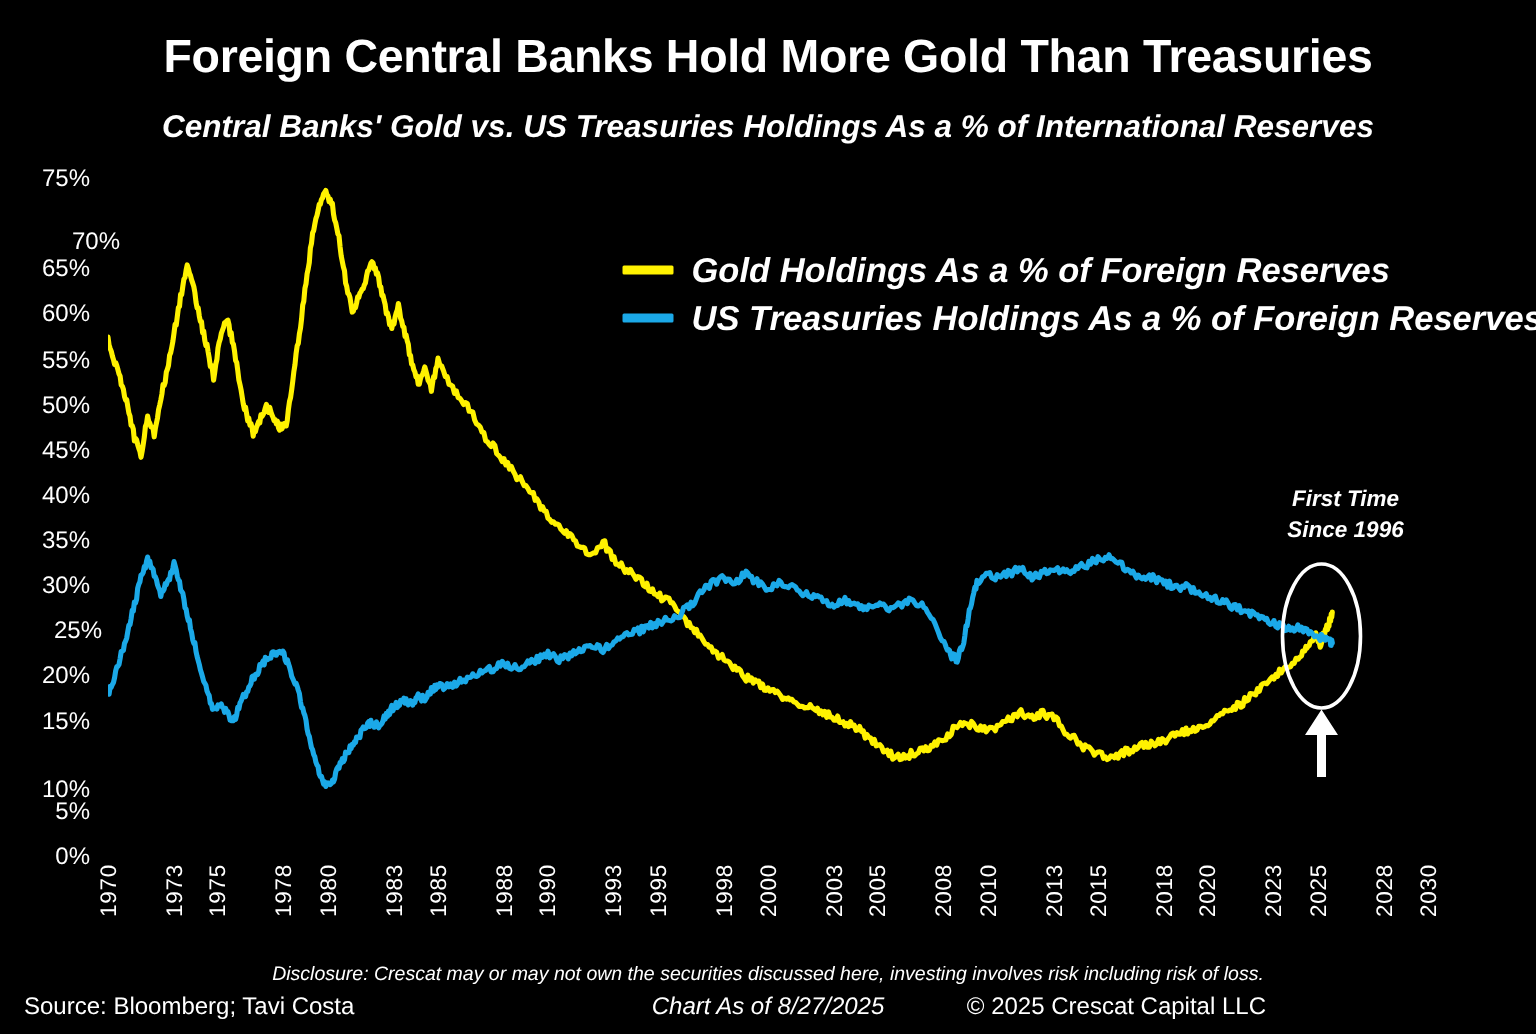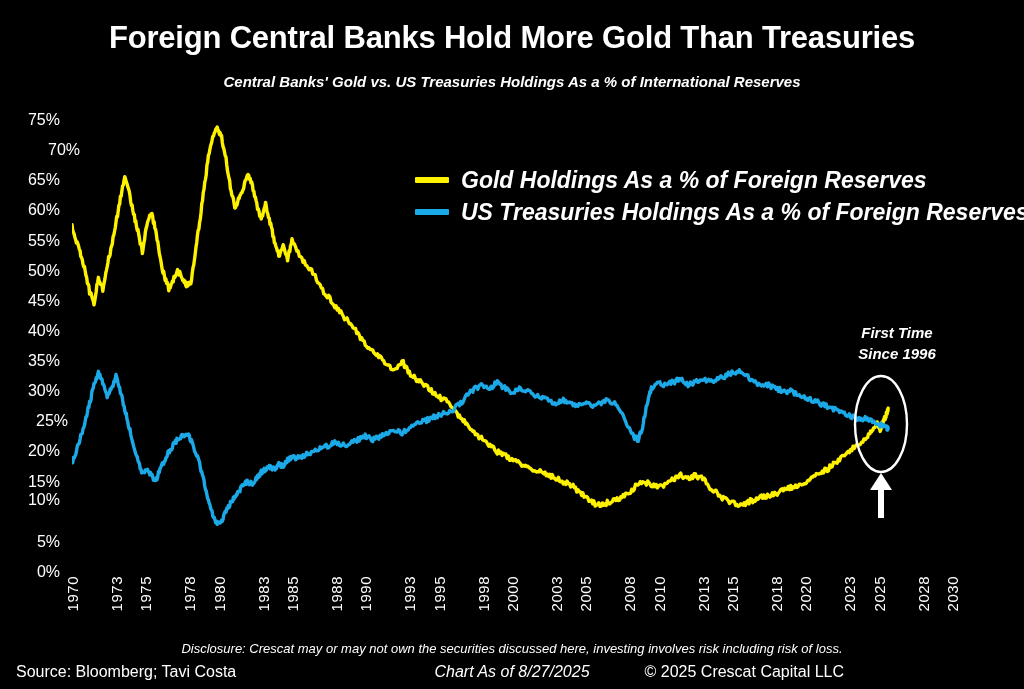--- a/index.html
+++ b/index.html
@@ -24,21 +24,21 @@
     font-size: 31px;
     font-weight: bold;
     letter-spacing: -0.2px;
     font-family: "Liberation Sans", sans-serif;
   }
   #chart-subtitle {
     position: absolute;
     top: 73px; left: 0; width: 1024px;
     text-align: center;
     color: #ffffff;
-    font-size: 15px;
+    font-size: 21px;
     font-weight: bold;
     font-style: italic;
     font-family: "Liberation Sans", sans-serif;
   }
 
   
   #plot-area {
     position: absolute;
     left: 72px; top: 120px;
     width: 880px; height: 452px;
@@ -170,33 +170,33 @@
 <body>
 
 <div id="root">
 
   <div id="chart-title">Foreign Central Banks Hold More Gold Than Treasuries</div>
   <div id="chart-subtitle">Central Banks' Gold vs. US Treasuries Holdings As a % of International Reserves</div>
 
   <div id="y-axis">
       <div class="y-tick" style="top: 452px;">0%</div>
       <div class="y-tick" style="top: 421.867px;">5%</div>
-      <div class="y-tick" style="top: 380px;">10%</div>
+      <div class="y-tick" style="top: 407px;">10%</div>
       <div class="y-tick" style="top: 361.6px;">15%</div>
       <div class="y-tick" style="top: 331.467px;">20%</div>
       <div class="y-tick" style="top: 301.333px; padding-left: 36px;">25%</div>
       <div class="y-tick" style="top: 271.2px;">30%</div>
       <div class="y-tick" style="top: 241.067px;">35%</div>
       <div class="y-tick" style="top: 210.933px;">40%</div>
       <div class="y-tick" style="top: 180.8px;">45%</div>
       <div class="y-tick" style="top: 150.667px; margin-left: 17px;">50%</div>
       <div class="y-tick" style="top: 120.533px;">55%</div>
       <div class="y-tick" style="top: 90.4px;">60%</div>
       <div class="y-tick" style="top: 60.2667px;">65%</div>
-      <div class="y-tick" style="top: 30px; padding-left: 48px;">70%</div>
+      <div class="y-tick" style="top: 42px; padding-left: 48px;">70%</div>
       <div class="y-tick" style="top: 0px;">75%</div>
     </div>
 
   <div id="plot-area">
     <svg id="plot-svg" viewBox="0 0 880 452" preserveAspectRatio="none">
       <path id="series-gold" fill="none" stroke="#FFF200" stroke-width="3.4" stroke-linejoin="round" stroke-linecap="round" d="M 0.00 104.67 L 0.73 110.20 L 1.47 112.41 L 2.20 114.25 L 2.93 117.42 L 3.67 119.77 L 4.40 122.99 L 5.13 121.77 L 5.87 123.82 L 6.60 126.34 L 7.33 129.20 L 8.07 130.68 L 8.80 136.62 L 9.53 137.42 L 10.27 139.62 L 11.00 144.27 L 11.73 146.74 L 12.47 146.45 L 13.20 151.07 L 13.93 155.41 L 14.67 157.43 L 15.40 163.55 L 16.13 163.77 L 16.87 166.04 L 17.60 174.00 L 18.33 172.25 L 19.07 173.24 L 19.80 176.43 L 20.53 178.86 L 21.27 180.92 L 22.00 184.90 L 22.73 181.05 L 23.47 176.35 L 24.20 171.44 L 24.93 164.31 L 25.67 162.57 L 26.40 157.32 L 27.13 160.83 L 27.87 162.21 L 28.60 164.58 L 29.33 164.67 L 30.07 165.45 L 30.80 171.23 L 31.53 165.88 L 32.27 162.17 L 33.00 158.61 L 33.73 153.11 L 34.47 150.04 L 35.20 146.67 L 35.93 142.76 L 36.67 136.38 L 37.40 137.03 L 38.13 134.92 L 38.87 128.12 L 39.60 126.17 L 40.33 123.72 L 41.07 116.77 L 41.80 115.08 L 42.53 111.51 L 43.27 107.49 L 44.00 102.09 L 44.73 96.26 L 45.47 96.85 L 46.20 90.96 L 46.93 85.08 L 47.67 84.30 L 48.40 76.23 L 49.13 76.42 L 49.87 70.93 L 50.60 66.08 L 51.33 65.07 L 52.07 60.24 L 52.80 56.60 L 53.53 58.95 L 54.27 62.05 L 55.00 63.67 L 55.73 66.56 L 56.47 68.75 L 57.20 70.99 L 57.93 75.09 L 58.67 81.49 L 59.40 85.39 L 60.13 85.28 L 60.87 90.78 L 61.60 94.33 L 62.33 94.36 L 63.07 101.78 L 63.80 100.77 L 64.53 106.92 L 65.27 110.41 L 66.00 109.39 L 66.73 114.41 L 67.47 118.65 L 68.20 124.28 L 68.93 123.56 L 69.67 126.64 L 70.40 133.47 L 71.13 128.39 L 71.87 122.79 L 72.60 119.63 L 73.33 112.08 L 74.07 108.37 L 74.80 106.11 L 75.53 102.29 L 76.27 100.24 L 77.00 98.30 L 77.73 95.12 L 78.47 94.87 L 79.20 93.93 L 79.93 93.45 L 80.67 96.39 L 81.40 103.34 L 82.13 101.69 L 82.87 108.36 L 83.60 109.41 L 84.33 113.86 L 85.07 120.30 L 85.80 121.63 L 86.53 127.18 L 87.27 133.39 L 88.00 136.50 L 88.73 140.01 L 89.47 144.78 L 90.20 149.41 L 90.93 153.06 L 91.67 151.33 L 92.40 155.79 L 93.13 160.55 L 93.87 158.74 L 94.60 163.38 L 95.33 162.39 L 96.07 165.09 L 96.80 170.79 L 97.53 166.23 L 98.27 167.82 L 99.00 164.77 L 99.73 163.08 L 100.47 160.93 L 101.20 161.92 L 101.93 156.53 L 102.67 157.58 L 103.40 156.40 L 104.13 154.84 L 104.87 152.01 L 105.60 149.60 L 106.33 154.20 L 107.07 154.91 L 107.80 151.49 L 108.53 154.41 L 109.27 156.62 L 110.00 158.19 L 110.73 160.44 L 111.47 159.77 L 112.20 162.54 L 112.93 160.79 L 113.67 165.21 L 114.40 166.72 L 115.13 162.67 L 115.87 166.07 L 116.60 164.63 L 117.33 162.35 L 118.07 162.97 L 118.80 163.95 L 119.53 160.10 L 120.27 152.92 L 121.00 147.65 L 121.73 144.97 L 122.47 139.82 L 123.20 134.00 L 123.93 127.54 L 124.67 123.00 L 125.40 115.55 L 126.13 110.50 L 126.87 108.94 L 127.60 102.50 L 128.33 98.87 L 129.07 92.40 L 129.80 83.45 L 130.53 80.85 L 131.27 72.29 L 132.00 69.31 L 132.73 62.48 L 133.47 59.26 L 134.20 55.01 L 134.93 45.21 L 135.67 42.22 L 136.40 35.25 L 137.13 33.78 L 137.87 29.54 L 138.60 25.70 L 139.33 23.66 L 140.07 20.28 L 140.80 16.27 L 141.53 16.22 L 142.27 13.13 L 143.00 12.01 L 143.73 9.22 L 144.47 8.32 L 145.20 6.98 L 145.93 9.89 L 146.67 10.81 L 147.40 14.42 L 148.13 12.68 L 148.87 15.80 L 149.60 15.60 L 150.33 22.70 L 151.07 26.74 L 151.80 28.53 L 152.53 32.14 L 153.27 35.98 L 154.00 37.19 L 154.73 44.64 L 155.47 50.69 L 156.20 54.35 L 156.93 58.03 L 157.67 60.52 L 158.40 68.78 L 159.13 70.88 L 159.87 75.51 L 160.60 76.16 L 161.33 78.42 L 162.07 83.27 L 162.80 88.05 L 163.53 87.51 L 164.27 85.15 L 165.00 85.19 L 165.73 81.97 L 166.47 77.88 L 167.20 78.30 L 167.93 75.45 L 168.67 74.41 L 169.40 72.80 L 170.13 72.50 L 170.87 70.05 L 171.60 68.74 L 172.33 64.20 L 173.07 60.62 L 173.80 60.15 L 174.53 57.89 L 175.27 55.54 L 176.00 54.49 L 176.73 55.42 L 177.47 59.38 L 178.20 58.44 L 178.93 62.86 L 179.67 61.85 L 180.40 64.75 L 181.13 70.88 L 181.87 71.22 L 182.60 76.89 L 183.33 76.87 L 184.07 80.31 L 184.80 83.12 L 185.53 89.21 L 186.27 88.70 L 187.00 91.30 L 187.73 96.35 L 188.47 95.08 L 189.20 99.03 L 189.93 94.63 L 190.67 96.09 L 191.40 91.40 L 192.13 88.56 L 192.87 86.68 L 193.60 82.35 L 194.33 86.62 L 195.07 92.20 L 195.80 93.94 L 196.53 97.65 L 197.27 98.11 L 198.00 104.36 L 198.73 103.28 L 199.47 107.13 L 200.20 109.54 L 200.93 116.74 L 201.67 116.81 L 202.40 122.81 L 203.13 123.28 L 203.87 126.48 L 204.60 127.99 L 205.33 131.21 L 206.07 130.72 L 206.80 136.19 L 207.53 136.11 L 208.27 132.59 L 209.00 130.45 L 209.73 129.69 L 210.47 127.26 L 211.20 124.62 L 211.93 127.29 L 212.67 130.17 L 213.40 133.60 L 214.13 134.71 L 214.87 136.15 L 215.60 140.88 L 216.33 135.64 L 217.07 131.03 L 217.80 131.69 L 218.53 125.64 L 219.27 124.01 L 220.00 118.76 L 221.22 123.32 L 222.44 124.02 L 223.67 127.22 L 224.89 131.14 L 226.11 131.05 L 227.33 136.26 L 228.56 136.65 L 229.78 137.57 L 231.00 142.27 L 232.22 140.55 L 233.44 145.06 L 234.67 145.59 L 235.89 147.48 L 237.11 149.74 L 238.33 148.45 L 239.56 149.00 L 240.78 154.22 L 242.00 154.31 L 243.22 154.65 L 244.44 160.02 L 245.67 162.70 L 246.89 163.29 L 248.11 164.65 L 249.33 168.05 L 250.56 168.34 L 251.78 173.80 L 253.00 174.52 L 254.22 176.39 L 255.44 177.78 L 256.67 175.35 L 257.89 176.87 L 259.11 182.44 L 260.33 183.53 L 261.56 184.94 L 262.78 187.73 L 264.00 185.80 L 265.22 189.96 L 266.44 188.31 L 267.67 192.72 L 268.89 190.91 L 270.11 193.95 L 271.33 196.23 L 272.56 199.78 L 273.78 199.07 L 275.00 197.87 L 276.22 201.08 L 277.44 203.78 L 278.67 203.73 L 279.89 205.54 L 281.11 207.93 L 282.33 208.56 L 283.56 208.37 L 284.78 213.59 L 286.00 212.66 L 287.22 214.82 L 288.44 219.47 L 289.67 217.74 L 290.89 220.59 L 292.11 220.83 L 293.33 225.50 L 294.56 226.43 L 295.78 228.21 L 297.00 227.83 L 298.22 229.52 L 299.44 229.37 L 300.67 230.06 L 301.89 232.80 L 303.11 234.01 L 304.33 235.50 L 305.56 233.80 L 306.78 237.62 L 308.00 235.78 L 309.22 236.93 L 310.44 239.87 L 311.67 240.64 L 312.89 244.01 L 314.11 244.42 L 315.33 244.95 L 316.56 244.86 L 317.78 245.27 L 319.00 249.30 L 320.22 249.73 L 321.44 249.76 L 322.67 249.15 L 323.89 248.53 L 325.11 248.57 L 326.33 245.11 L 327.56 244.69 L 328.78 244.55 L 330.00 240.91 L 331.22 240.54 L 332.44 247.51 L 333.67 246.00 L 334.89 247.26 L 336.11 252.91 L 337.33 251.12 L 338.56 256.18 L 339.78 256.04 L 341.00 257.35 L 342.22 255.35 L 343.44 258.62 L 344.67 261.58 L 345.89 259.78 L 347.11 261.76 L 348.33 259.70 L 349.56 262.06 L 350.78 263.89 L 352.00 266.14 L 353.22 264.44 L 354.44 264.84 L 355.67 265.88 L 356.89 270.28 L 358.11 271.14 L 359.33 268.86 L 360.56 273.82 L 361.78 274.26 L 363.00 272.61 L 364.22 276.02 L 365.44 276.27 L 366.67 277.67 L 367.89 275.37 L 369.11 280.57 L 370.33 279.67 L 371.56 278.00 L 372.78 278.35 L 374.00 278.81 L 375.22 281.79 L 376.44 281.88 L 377.67 283.92 L 378.89 286.60 L 380.11 287.61 L 381.33 288.48 L 382.56 290.30 L 383.78 291.05 L 385.00 292.69 L 386.22 297.06 L 387.44 294.93 L 388.67 298.53 L 389.89 298.64 L 391.11 301.74 L 392.33 299.70 L 393.56 304.02 L 394.78 303.37 L 396.00 305.46 L 397.22 307.71 L 398.44 309.53 L 399.67 309.67 L 400.89 311.48 L 402.11 311.25 L 403.33 314.75 L 404.56 314.04 L 405.78 314.75 L 407.00 318.75 L 408.22 317.82 L 409.44 316.38 L 410.67 319.97 L 411.89 320.60 L 413.11 320.68 L 414.33 321.58 L 415.56 324.01 L 416.78 326.31 L 418.00 324.18 L 419.22 326.75 L 420.44 325.70 L 421.67 326.85 L 422.89 330.32 L 424.11 332.00 L 425.33 334.00 L 426.56 330.08 L 427.78 333.43 L 429.00 331.99 L 430.22 335.38 L 431.44 333.21 L 432.67 334.30 L 433.89 334.03 L 435.11 338.40 L 436.33 335.96 L 437.56 340.21 L 438.78 340.22 L 440.00 338.57 L 441.22 340.78 L 442.44 339.89 L 443.67 339.64 L 444.89 341.76 L 446.11 340.72 L 447.33 342.26 L 448.56 344.00 L 449.78 346.29 L 451.00 345.35 L 452.22 346.17 L 453.44 345.21 L 454.67 346.56 L 455.89 346.18 L 457.11 347.83 L 458.33 348.21 L 459.56 349.46 L 460.78 351.04 L 462.00 350.79 L 463.22 350.94 L 464.44 351.99 L 465.67 351.66 L 466.89 351.82 L 468.11 349.71 L 469.33 351.72 L 470.56 352.51 L 471.78 353.63 L 473.00 352.14 L 474.22 355.75 L 475.44 354.04 L 476.67 356.52 L 477.89 354.28 L 479.11 358.24 L 480.33 354.58 L 481.56 358.06 L 482.78 358.25 L 484.00 360.17 L 485.22 360.16 L 486.44 357.33 L 487.67 361.59 L 488.89 361.71 L 490.11 361.17 L 491.33 363.97 L 492.56 362.38 L 493.78 364.45 L 495.00 361.08 L 496.22 363.74 L 497.44 363.47 L 498.67 366.92 L 499.89 366.49 L 501.11 364.34 L 502.33 367.65 L 503.56 367.27 L 504.78 372.14 L 506.00 369.69 L 507.22 371.65 L 508.44 371.99 L 509.67 375.54 L 510.89 372.89 L 512.11 377.18 L 513.33 376.69 L 514.56 376.45 L 515.78 377.94 L 517.00 381.32 L 518.22 380.80 L 519.44 380.13 L 520.67 383.74 L 521.89 380.81 L 523.11 386.10 L 524.33 385.30 L 525.56 384.09 L 526.78 382.75 L 528.00 386.38 L 529.22 386.07 L 530.44 382.94 L 531.67 385.33 L 532.89 383.89 L 534.11 385.56 L 535.33 380.31 L 536.56 383.79 L 537.78 383.93 L 539.00 382.57 L 540.22 381.89 L 541.44 378.87 L 542.67 378.60 L 543.89 380.55 L 545.11 377.84 L 546.33 380.51 L 547.56 380.15 L 548.78 376.86 L 550.00 377.47 L 551.22 374.62 L 552.44 376.78 L 553.67 373.16 L 554.89 373.43 L 556.11 373.77 L 557.33 373.55 L 558.56 373.31 L 559.78 369.24 L 561.00 371.02 L 562.22 369.65 L 563.44 364.26 L 564.67 364.39 L 565.89 365.12 L 567.11 363.77 L 568.33 361.61 L 569.56 363.64 L 570.78 361.78 L 572.00 362.43 L 573.22 362.82 L 574.44 365.10 L 575.67 360.91 L 576.89 362.27 L 578.11 364.45 L 579.33 366.56 L 580.56 366.79 L 581.78 363.99 L 583.00 366.79 L 584.22 364.41 L 585.44 367.85 L 586.67 366.11 L 587.89 364.83 L 589.11 364.96 L 590.33 365.50 L 591.56 367.15 L 592.78 363.50 L 594.00 363.66 L 595.22 363.11 L 596.44 361.10 L 597.67 361.05 L 598.89 360.65 L 600.11 357.98 L 601.33 360.30 L 602.56 360.52 L 603.78 356.29 L 605.00 356.26 L 606.22 357.82 L 607.44 354.54 L 608.67 353.09 L 609.89 356.92 L 611.11 358.33 L 612.33 357.31 L 613.56 356.60 L 614.78 357.83 L 616.00 356.83 L 617.22 359.53 L 618.44 359.15 L 619.67 355.82 L 620.89 358.43 L 622.11 353.66 L 623.33 353.60 L 624.56 357.15 L 625.78 358.90 L 627.00 356.44 L 628.22 356.41 L 629.44 356.00 L 630.67 359.83 L 631.89 357.95 L 633.11 359.12 L 634.33 363.92 L 635.56 364.08 L 636.78 366.83 L 638.00 369.51 L 639.22 369.56 L 640.44 371.20 L 641.67 372.03 L 642.89 370.51 L 644.11 370.18 L 645.33 372.73 L 646.56 376.05 L 647.78 375.27 L 649.00 377.09 L 650.22 379.92 L 651.44 376.59 L 652.67 377.88 L 653.89 377.79 L 655.11 379.18 L 656.33 380.74 L 657.56 383.46 L 658.78 382.02 L 660.00 381.31 L 661.22 381.23 L 662.44 381.64 L 663.67 385.52 L 664.89 384.61 L 666.11 386.37 L 667.33 385.71 L 668.56 383.93 L 669.78 384.22 L 671.00 385.16 L 672.22 382.77 L 673.44 385.43 L 674.67 381.92 L 675.89 380.49 L 677.11 383.83 L 678.33 378.77 L 679.56 379.05 L 680.78 382.71 L 682.00 380.49 L 683.22 381.19 L 684.44 377.92 L 685.67 379.48 L 686.89 378.27 L 688.11 375.91 L 689.33 374.98 L 690.56 378.31 L 691.78 374.88 L 693.00 378.21 L 694.22 378.17 L 695.44 374.14 L 696.67 375.48 L 697.89 377.13 L 699.11 376.08 L 700.33 372.88 L 701.56 375.77 L 702.78 372.37 L 704.00 373.59 L 705.22 375.27 L 706.44 373.00 L 707.67 371.44 L 708.89 369.39 L 710.11 368.75 L 711.33 370.79 L 712.56 368.36 L 713.78 369.43 L 715.00 369.40 L 716.22 366.43 L 717.44 369.70 L 718.67 365.37 L 719.89 369.31 L 721.11 366.87 L 722.33 367.63 L 723.56 364.95 L 724.78 367.48 L 726.00 366.74 L 727.22 364.12 L 728.44 364.13 L 729.67 364.96 L 730.89 364.61 L 732.11 363.77 L 733.33 363.82 L 734.56 362.83 L 735.78 360.47 L 737.00 360.58 L 738.22 359.07 L 739.44 357.04 L 740.67 357.05 L 741.89 355.63 L 743.11 355.91 L 744.33 353.54 L 745.56 353.82 L 746.78 353.97 L 748.00 353.35 L 749.22 353.59 L 750.44 351.04 L 751.67 352.94 L 752.89 348.23 L 754.11 348.63 L 755.33 351.46 L 756.56 350.74 L 757.78 345.03 L 759.00 347.36 L 760.22 346.68 L 761.44 342.31 L 762.67 342.49 L 763.89 342.73 L 765.11 343.29 L 766.33 339.14 L 767.56 340.86 L 768.78 336.83 L 770.00 335.74 L 771.22 335.41 L 772.44 335.84 L 773.67 334.44 L 774.89 332.68 L 776.11 331.37 L 777.33 332.74 L 778.56 329.57 L 779.78 330.82 L 781.00 326.15 L 782.22 328.59 L 783.44 326.06 L 784.67 324.56 L 785.89 325.41 L 787.11 324.81 L 788.33 324.53 L 789.56 322.17 L 790.78 322.30 L 792.00 318.94 L 792.73 318.89 L 793.47 319.45 L 794.20 318.40 L 794.93 317.87 L 795.67 317.32 L 796.40 314.00 L 797.13 314.04 L 797.87 313.91 L 798.60 310.96 L 799.33 312.08 L 800.07 310.76 L 800.80 310.35 L 801.53 307.76 L 802.27 307.54 L 803.00 307.28 L 803.73 305.49 L 804.47 304.99 L 805.20 301.90 L 805.69 304.43 L 806.18 304.31 L 806.67 307.69 L 807.16 306.24 L 807.64 308.97 L 808.13 311.43 L 808.62 310.28 L 809.11 308.46 L 809.60 305.89 L 810.09 302.01 L 810.58 301.74 L 811.07 303.09 L 811.56 299.60 L 812.04 299.64 L 812.53 296.65 L 813.02 299.78 L 813.51 297.82 L 814.00 297.49 L 814.37 292.20 L 814.73 293.88 L 815.10 294.11 L 815.47 289.36 L 815.83 291.56 L 816.20 288.07"></path>
       <path id="series-blue" fill="none" stroke="#1BA9E8" stroke-width="3.4" stroke-linejoin="round" stroke-linecap="round" d="M 0.00 341.19 L 0.73 342.76 L 1.47 337.56 L 2.20 338.10 L 2.93 336.26 L 3.67 334.93 L 4.40 331.71 L 5.13 327.07 L 5.87 324.47 L 6.60 324.18 L 7.33 322.97 L 8.07 319.07 L 8.80 314.31 L 9.53 314.08 L 10.27 313.59 L 11.00 308.94 L 11.73 307.45 L 12.47 305.36 L 13.20 301.03 L 13.93 296.82 L 14.67 296.59 L 15.40 292.42 L 16.13 286.87 L 16.87 287.49 L 17.60 281.32 L 18.33 282.00 L 19.07 279.47 L 19.80 272.08 L 20.53 269.49 L 21.27 267.91 L 22.00 263.33 L 22.73 263.04 L 23.47 261.73 L 24.20 257.78 L 24.93 258.82 L 25.67 254.29 L 26.40 251.35 L 27.13 255.35 L 27.87 254.12 L 28.60 258.51 L 29.33 258.45 L 30.07 259.47 L 30.80 264.32 L 31.53 264.42 L 32.27 266.36 L 33.00 269.95 L 33.73 271.80 L 34.47 273.50 L 35.20 277.66 L 35.93 273.80 L 36.67 274.05 L 37.40 272.82 L 38.13 269.08 L 38.87 269.78 L 39.60 267.66 L 40.33 266.19 L 41.07 266.48 L 41.80 261.47 L 42.53 261.97 L 43.27 258.67 L 44.00 254.37 L 44.73 257.14 L 45.47 259.96 L 46.20 264.30 L 46.93 266.62 L 47.67 267.34 L 48.40 273.33 L 49.13 274.33 L 49.87 275.40 L 50.60 279.46 L 51.33 285.28 L 52.07 286.01 L 52.80 290.78 L 53.53 293.75 L 54.27 293.23 L 55.00 299.26 L 55.73 301.72 L 56.47 306.48 L 57.20 308.91 L 57.93 308.52 L 58.67 314.26 L 59.40 317.65 L 60.13 320.30 L 60.87 323.07 L 61.60 326.45 L 62.33 328.82 L 63.07 331.49 L 63.80 334.27 L 64.53 335.57 L 65.27 336.88 L 66.00 340.70 L 66.73 342.40 L 67.47 343.66 L 68.20 348.90 L 68.93 348.98 L 69.67 352.91 L 70.40 352.50 L 71.13 352.41 L 71.87 351.77 L 72.60 352.68 L 73.33 349.90 L 74.07 350.74 L 74.80 350.13 L 75.53 349.29 L 76.27 351.51 L 77.00 352.04 L 77.73 354.92 L 78.47 352.29 L 79.20 354.49 L 79.93 354.37 L 80.67 356.80 L 81.40 360.11 L 82.13 360.38 L 82.87 358.90 L 83.60 360.43 L 84.33 357.82 L 85.07 359.63 L 85.80 356.57 L 86.53 351.47 L 87.27 352.55 L 88.00 348.68 L 88.73 347.36 L 89.47 345.44 L 90.20 342.97 L 90.93 343.86 L 91.67 344.38 L 92.40 341.21 L 93.13 341.06 L 93.87 338.02 L 94.60 337.29 L 95.33 335.73 L 96.07 331.07 L 96.80 330.59 L 97.53 332.77 L 98.27 329.58 L 99.00 329.37 L 99.73 329.75 L 100.47 327.83 L 101.20 323.08 L 101.93 323.72 L 102.67 322.39 L 103.40 320.62 L 104.13 323.30 L 104.87 318.16 L 105.60 319.49 L 106.33 319.79 L 107.07 319.01 L 107.80 318.80 L 108.53 318.83 L 109.27 315.16 L 110.00 314.48 L 110.73 314.60 L 111.47 316.67 L 112.20 316.82 L 112.93 314.94 L 113.67 314.59 L 114.40 314.30 L 115.13 315.25 L 115.87 315.47 L 116.60 314.08 L 117.33 315.27 L 118.07 319.97 L 118.80 321.78 L 119.53 319.70 L 120.27 322.39 L 121.00 324.56 L 121.73 327.36 L 122.47 330.93 L 123.20 332.49 L 123.93 334.15 L 124.67 336.07 L 125.40 335.62 L 126.13 337.57 L 126.87 340.19 L 127.60 342.31 L 128.33 347.91 L 129.07 351.79 L 129.80 351.80 L 130.53 355.21 L 131.27 357.01 L 132.00 360.18 L 132.73 366.08 L 133.47 369.46 L 134.20 370.88 L 134.93 374.92 L 135.67 378.58 L 136.40 379.88 L 137.13 383.10 L 137.87 384.51 L 138.60 388.11 L 139.33 390.02 L 140.07 391.04 L 140.80 396.03 L 141.53 397.63 L 142.27 397.50 L 143.00 400.09 L 143.73 402.76 L 144.47 401.16 L 145.20 404.34 L 145.93 402.67 L 146.67 401.95 L 147.40 402.58 L 148.13 403.09 L 148.87 402.28 L 149.60 400.13 L 150.33 401.23 L 151.07 399.36 L 151.80 394.75 L 152.53 392.60 L 153.27 391.36 L 154.00 392.19 L 154.73 388.34 L 155.47 388.81 L 156.20 385.78 L 156.93 387.73 L 157.67 386.47 L 158.40 381.46 L 159.13 381.87 L 159.87 381.71 L 160.60 381.77 L 161.33 377.19 L 162.07 379.12 L 162.80 376.23 L 163.53 376.71 L 164.27 374.54 L 165.00 374.94 L 165.73 371.35 L 166.47 371.28 L 167.20 371.48 L 167.93 371.69 L 168.67 366.82 L 169.40 366.16 L 170.13 364.67 L 170.87 365.80 L 171.60 365.51 L 172.33 364.93 L 173.07 362.15 L 173.80 361.07 L 174.53 364.30 L 175.27 360.16 L 176.00 363.15 L 176.73 362.49 L 177.47 364.82 L 178.20 362.89 L 178.93 361.22 L 179.67 363.46 L 180.40 365.22 L 181.13 363.80 L 181.87 363.21 L 182.60 362.24 L 183.33 360.58 L 184.07 357.24 L 184.80 359.36 L 185.53 355.59 L 186.27 357.59 L 187.00 354.02 L 187.73 356.43 L 188.47 352.47 L 189.20 350.24 L 189.93 353.88 L 190.67 352.03 L 191.40 350.56 L 192.13 348.25 L 192.87 351.74 L 193.60 349.64 L 194.33 350.25 L 195.07 346.93 L 195.80 347.59 L 196.53 347.75 L 197.27 345.42 L 198.00 348.79 L 198.73 345.83 L 199.47 348.23 L 200.20 349.93 L 200.93 348.09 L 201.67 347.09 L 202.40 347.60 L 203.13 350.01 L 203.87 347.95 L 204.60 348.34 L 205.33 345.23 L 206.07 344.52 L 206.80 342.61 L 207.53 345.37 L 208.27 343.89 L 209.00 347.38 L 209.73 343.57 L 210.47 345.85 L 211.20 347.29 L 211.93 346.05 L 212.67 344.77 L 213.40 341.52 L 214.13 341.70 L 214.87 342.71 L 215.60 338.34 L 216.33 340.07 L 217.07 340.74 L 217.80 336.93 L 218.53 339.62 L 219.27 336.59 L 220.00 338.11 L 221.22 335.68 L 222.44 336.07 L 223.67 339.68 L 224.89 338.47 L 226.11 335.75 L 227.33 337.88 L 228.56 335.97 L 229.78 338.19 L 231.00 334.74 L 232.22 337.33 L 233.44 335.27 L 234.67 332.25 L 235.89 334.71 L 237.11 333.48 L 238.33 334.54 L 239.56 331.43 L 240.78 331.63 L 242.00 331.42 L 243.22 329.23 L 244.44 330.70 L 245.67 330.91 L 246.89 330.30 L 248.11 326.85 L 249.33 328.54 L 250.56 327.43 L 251.78 326.92 L 253.00 325.38 L 254.22 324.29 L 255.44 327.94 L 256.67 327.81 L 257.89 326.01 L 259.11 325.63 L 260.33 321.84 L 261.56 324.10 L 262.78 320.88 L 264.00 322.57 L 265.22 324.58 L 266.44 322.18 L 267.67 325.64 L 268.89 326.07 L 270.11 325.19 L 271.33 323.04 L 272.56 325.60 L 273.78 326.45 L 275.00 326.26 L 276.22 324.67 L 277.44 324.51 L 278.67 322.83 L 279.89 320.66 L 281.11 322.10 L 282.33 319.54 L 283.56 320.81 L 284.78 322.20 L 286.00 317.65 L 287.22 321.10 L 288.44 316.65 L 289.67 318.14 L 290.89 316.14 L 292.11 317.90 L 293.33 314.11 L 294.56 318.56 L 295.78 316.89 L 297.00 315.85 L 298.22 317.61 L 299.44 320.76 L 300.67 321.73 L 301.89 317.24 L 303.11 319.05 L 304.33 316.36 L 305.56 316.88 L 306.78 319.25 L 308.00 315.35 L 309.22 317.13 L 310.44 313.72 L 311.67 315.80 L 312.89 314.67 L 314.11 312.52 L 315.33 314.47 L 316.56 314.02 L 317.78 310.98 L 319.00 310.59 L 320.22 310.72 L 321.44 310.39 L 322.67 311.57 L 323.89 311.91 L 325.11 312.16 L 326.33 309.82 L 327.56 310.38 L 328.78 314.00 L 330.00 314.96 L 331.22 312.69 L 332.44 309.57 L 333.67 312.39 L 334.89 310.40 L 336.11 310.08 L 337.33 307.87 L 338.56 307.33 L 339.78 305.34 L 341.00 306.11 L 342.22 304.73 L 343.44 304.31 L 344.67 302.46 L 345.89 301.73 L 347.11 303.23 L 348.33 303.03 L 349.56 302.84 L 350.78 299.52 L 352.00 300.14 L 353.22 298.71 L 354.44 302.53 L 355.67 297.54 L 356.89 301.20 L 358.11 297.38 L 359.33 297.11 L 360.56 298.63 L 361.78 294.93 L 363.00 298.54 L 364.22 295.80 L 365.44 297.79 L 366.67 293.57 L 367.89 294.75 L 369.11 296.14 L 370.33 294.27 L 371.56 291.55 L 372.78 293.29 L 374.00 293.60 L 375.22 293.94 L 376.44 293.29 L 377.67 290.50 L 378.89 291.45 L 380.11 291.84 L 381.33 291.63 L 382.56 288.72 L 383.78 284.91 L 385.00 284.44 L 386.22 283.22 L 387.44 285.67 L 388.67 281.44 L 389.89 283.88 L 391.11 282.24 L 392.33 278.91 L 393.56 275.83 L 394.78 273.95 L 396.00 275.02 L 397.22 273.35 L 398.44 270.16 L 399.67 270.28 L 400.89 272.20 L 402.11 267.41 L 403.33 266.33 L 404.56 266.63 L 405.78 269.42 L 407.00 265.97 L 408.22 264.57 L 409.44 263.76 L 410.67 265.09 L 411.89 267.56 L 413.11 266.09 L 414.33 266.20 L 415.56 268.26 L 416.78 269.34 L 418.00 269.22 L 419.22 266.24 L 420.44 268.49 L 421.67 266.98 L 422.89 262.10 L 424.11 264.37 L 425.33 260.78 L 426.56 262.00 L 427.78 264.31 L 429.00 264.20 L 430.22 268.58 L 431.44 267.35 L 432.67 265.86 L 433.89 270.36 L 435.11 267.87 L 436.33 269.31 L 437.56 271.34 L 438.78 273.49 L 440.00 273.04 L 441.22 273.03 L 442.44 273.12 L 443.67 269.17 L 444.89 270.11 L 446.11 270.52 L 447.33 266.98 L 448.56 268.11 L 449.78 270.65 L 451.00 271.08 L 452.22 271.04 L 453.44 271.80 L 454.67 270.43 L 455.89 269.73 L 457.11 270.41 L 458.33 271.22 L 459.56 273.45 L 460.78 273.93 L 462.00 275.83 L 463.22 277.07 L 464.44 276.19 L 465.67 274.44 L 466.89 277.41 L 468.11 277.93 L 469.33 278.89 L 470.56 276.51 L 471.78 277.71 L 473.00 277.04 L 474.22 278.03 L 475.44 278.11 L 476.67 281.09 L 477.89 280.71 L 479.11 280.41 L 480.33 283.80 L 481.56 284.05 L 482.78 282.82 L 484.00 284.78 L 485.22 283.73 L 486.44 283.65 L 487.67 280.11 L 488.89 282.47 L 490.11 281.41 L 491.33 278.28 L 492.56 282.60 L 493.78 280.39 L 495.00 283.04 L 496.22 282.55 L 497.44 282.00 L 498.67 282.86 L 499.89 282.52 L 501.11 285.77 L 502.33 283.75 L 503.56 286.52 L 504.78 284.68 L 506.00 286.32 L 507.22 283.46 L 508.44 284.10 L 509.67 284.70 L 510.89 284.18 L 512.11 283.37 L 513.33 283.59 L 514.56 282.00 L 515.78 283.06 L 517.00 282.65 L 518.22 284.23 L 519.44 286.55 L 520.67 287.24 L 521.89 285.07 L 523.11 285.19 L 524.33 284.47 L 525.56 283.55 L 526.78 281.97 L 528.00 282.48 L 529.22 284.65 L 530.44 281.71 L 531.67 280.51 L 532.89 282.43 L 534.11 278.75 L 535.33 279.52 L 536.56 279.92 L 537.78 281.92 L 539.00 283.66 L 540.22 284.03 L 541.44 283.30 L 542.67 281.90 L 543.89 285.04 L 545.11 285.63 L 546.33 288.29 L 547.56 290.12 L 548.78 292.18 L 550.00 292.90 L 551.22 295.36 L 552.44 298.54 L 553.67 301.71 L 554.89 305.28 L 556.11 307.24 L 557.33 307.59 L 558.07 309.44 L 558.80 311.59 L 559.53 313.36 L 560.27 312.89 L 561.00 313.53 L 561.73 316.75 L 562.47 319.28 L 563.20 315.85 L 563.93 316.06 L 564.67 316.47 L 565.40 321.24 L 566.13 321.40 L 566.87 318.88 L 567.60 313.84 L 568.33 311.89 L 569.07 313.20 L 569.80 311.10 L 570.53 308.80 L 571.27 303.53 L 572.00 297.23 L 572.73 297.31 L 573.47 292.43 L 574.20 286.34 L 574.93 285.42 L 575.67 282.74 L 576.40 278.48 L 577.13 275.52 L 577.87 271.62 L 578.60 272.75 L 579.33 266.95 L 580.56 268.95 L 581.78 267.34 L 583.00 264.61 L 584.22 264.06 L 585.44 262.24 L 586.67 262.27 L 587.89 261.78 L 589.11 265.12 L 590.33 265.78 L 591.56 266.55 L 592.78 263.14 L 594.00 264.28 L 595.22 264.72 L 596.44 263.10 L 597.67 261.42 L 598.89 264.34 L 600.11 260.29 L 601.33 261.10 L 602.56 263.92 L 603.78 260.24 L 605.00 258.29 L 606.22 261.22 L 607.44 258.55 L 608.67 259.87 L 609.89 258.33 L 611.11 262.05 L 612.33 262.86 L 613.56 264.56 L 614.78 262.35 L 616.00 266.66 L 617.22 265.17 L 618.44 262.02 L 619.67 264.63 L 620.89 265.01 L 622.11 260.98 L 623.33 261.47 L 624.56 259.57 L 625.78 262.39 L 627.00 262.00 L 628.22 259.94 L 629.44 260.13 L 630.67 260.33 L 631.89 259.55 L 633.11 258.42 L 634.33 261.88 L 635.56 260.94 L 636.78 259.28 L 638.00 261.07 L 639.22 259.85 L 640.44 261.41 L 641.67 262.37 L 642.89 260.50 L 644.11 260.92 L 645.33 257.71 L 646.56 259.10 L 647.78 256.97 L 649.00 255.71 L 650.22 257.64 L 651.44 258.26 L 652.67 258.54 L 653.89 254.23 L 655.11 256.03 L 656.33 252.22 L 657.56 254.50 L 658.78 255.20 L 660.00 251.06 L 661.22 252.85 L 662.44 253.37 L 663.67 253.95 L 664.89 251.64 L 666.11 252.27 L 667.33 249.85 L 668.56 252.53 L 669.78 252.43 L 671.00 253.70 L 672.22 254.85 L 673.44 255.45 L 674.67 254.62 L 675.89 254.88 L 677.11 259.67 L 678.33 260.64 L 679.56 259.55 L 680.78 260.14 L 682.00 261.88 L 683.22 260.84 L 684.44 263.05 L 685.67 265.33 L 686.89 263.41 L 688.11 264.98 L 689.33 265.87 L 690.56 264.74 L 691.78 266.20 L 693.00 264.61 L 694.22 263.36 L 695.44 266.79 L 696.67 263.05 L 697.89 265.65 L 699.11 268.47 L 700.33 265.05 L 701.56 266.44 L 702.78 266.45 L 704.00 269.27 L 705.22 267.42 L 706.44 271.47 L 707.67 267.49 L 708.89 272.34 L 710.11 271.88 L 711.33 270.35 L 712.56 270.13 L 713.78 271.80 L 715.00 273.53 L 716.22 270.69 L 717.44 271.49 L 718.67 269.08 L 719.89 270.02 L 721.11 271.22 L 722.33 274.91 L 723.56 271.82 L 724.78 275.40 L 726.00 275.27 L 727.22 274.66 L 728.44 276.56 L 729.67 277.45 L 730.89 276.87 L 732.11 275.74 L 733.33 279.05 L 734.56 278.32 L 735.78 280.25 L 737.00 278.35 L 738.22 277.43 L 739.44 281.63 L 740.67 282.19 L 741.89 282.12 L 743.11 279.76 L 744.33 281.74 L 745.56 279.94 L 746.78 282.09 L 748.00 285.13 L 749.22 286.14 L 750.44 283.21 L 751.67 283.06 L 752.89 286.60 L 754.11 283.75 L 755.33 288.43 L 756.56 287.44 L 757.78 287.16 L 759.00 287.64 L 760.22 287.26 L 761.44 290.87 L 762.67 287.38 L 763.89 288.47 L 765.11 289.92 L 766.33 289.86 L 767.56 292.52 L 768.78 290.86 L 770.00 291.28 L 771.22 292.85 L 772.44 292.27 L 773.67 295.36 L 774.89 296.25 L 776.11 295.92 L 777.33 293.70 L 778.56 297.76 L 779.78 298.53 L 781.00 295.15 L 782.22 297.08 L 783.44 296.45 L 784.67 300.40 L 785.89 300.06 L 787.11 297.48 L 788.33 300.12 L 789.56 298.59 L 790.78 300.69 L 792.00 299.53 L 793.22 296.62 L 794.44 300.01 L 795.67 298.08 L 796.89 301.24 L 798.11 298.92 L 799.33 299.43 L 800.56 302.52 L 801.78 301.10 L 803.00 302.51 L 804.22 304.49 L 805.44 303.84 L 806.67 304.50 L 807.40 305.71 L 808.13 307.04 L 808.87 302.94 L 809.60 303.85 L 810.33 306.14 L 811.07 304.86 L 811.56 306.82 L 812.04 304.84 L 812.53 305.54 L 813.02 306.06 L 813.51 305.74 L 814.00 306.31 L 814.37 306.34 L 814.73 306.14 L 815.10 310.13 L 815.47 310.22 L 815.83 306.72 L 816.20 308.57"></path>
     </svg>
   </div>
 

